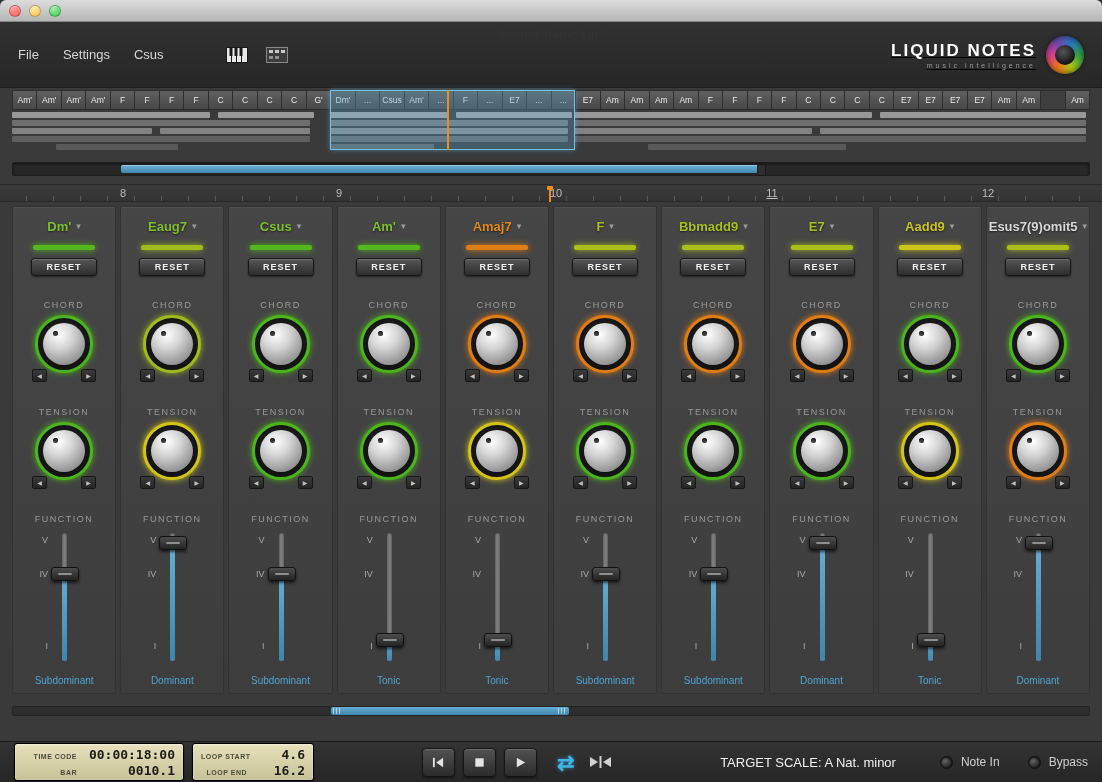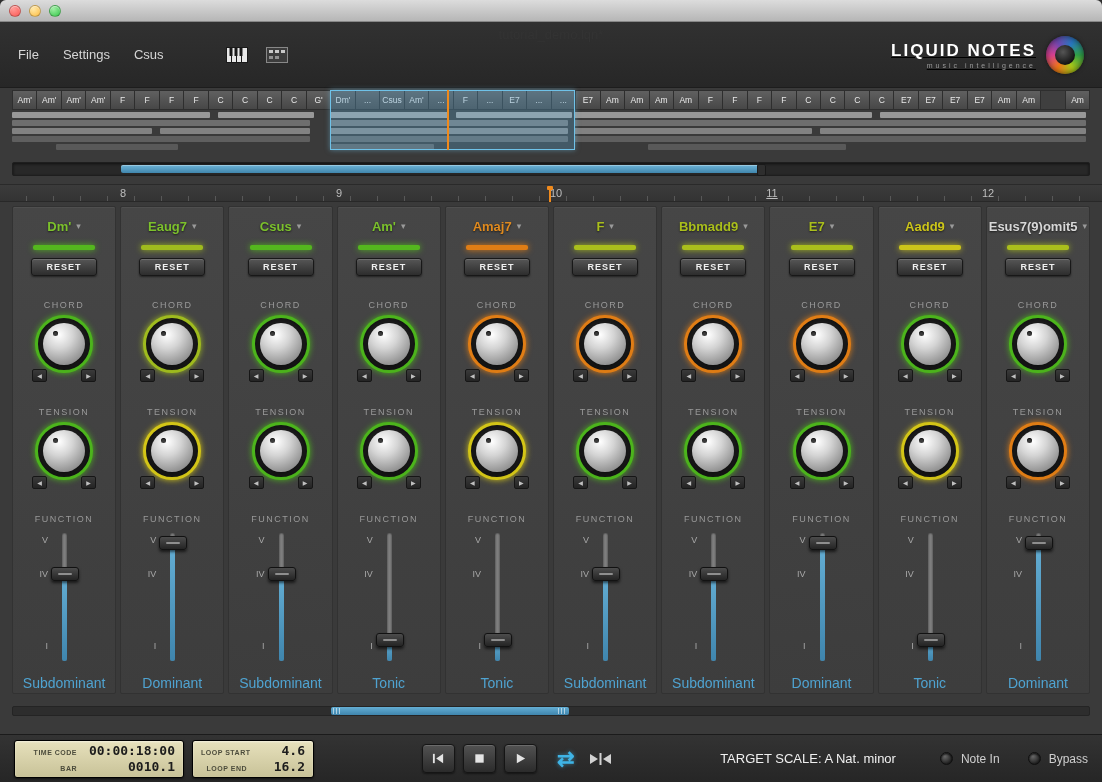--- a/index.html
+++ b/index.html
@@ -65,30 +65,30 @@
   .knob-dot{position:absolute;left:10px;top:8px;width:5px;height:5px;border-radius:50%;background:#3c3c3c;box-shadow:inset 0 1px 1px rgba(0,0,0,.8);}
   .knob-arrows{margin-top:-4px;height:14px;width:64px;display:flex;justify-content:space-between;z-index:1;}
   .arrow-btn{width:15px;height:13px;background:linear-gradient(#3a3a3a,#242424);border:1px solid #161616;border-radius:2px;color:#c0c0c0;font-size:6px;display:flex;align-items:center;justify-content:center;cursor:default;}
   .fslider{position:relative;margin-top:6px;height:138px;width:100%;}
   .fmark{position:absolute;width:22px;text-align:right;left:calc(50% - 38px);font-size:9px;color:#a8a8a8;}
   .fmark.m0{top:4px;} .fmark.m1{top:38px;} .fmark.m2{top:110px;}
   .ftrack{position:absolute;left:calc(50% - 2px);top:2px;height:128px;width:5px;background:#7e7e7e;border-radius:2px;box-shadow:inset 0 0 2px #222;}
   .ffill{position:absolute;bottom:0;left:0;width:100%;background:linear-gradient(#64aed4,#3f85ad);border-radius:2px;}
   .fhandle{position:absolute;left:calc(50% - 13px);width:28px;height:14px;background:linear-gradient(#4c4c4c,#242424);border:1px solid #121212;border-radius:3px;box-shadow:0 2px 3px rgba(0,0,0,.6);z-index:1;}
   .fhandle::after{content:"";position:absolute;left:6px;right:6px;top:5px;height:2px;background:#8e8e8e;border-radius:1px;}
-  .fname{margin-top:6px;font-size:14px;color:#4fa3d1;height:13px;text-align:right;}
+  .fname{margin-top:6px;font-size:10px;color:#4fa3d1;height:13px;text-align:right;}
 
   
   .hscroll{position:relative;margin:12px 12px 0;height:10px;background:#2d2d2d;border:1px solid #242424;border-radius:2px;}
   .hthumb{position:absolute;top:0;height:8px;background:linear-gradient(#64aed4,#3f85ad);border-radius:2px;}
   .hthumb::before,.hthumb::after{content:"";position:absolute;top:1px;bottom:1px;width:9px;background:repeating-linear-gradient(90deg,rgba(255,255,255,.55) 0 1px,transparent 1px 3px);}
   .hthumb::before{left:2px;} .hthumb::after{right:2px;}
 
   
-  .bottombar{position:absolute;left:0;right:0;bottom:0;height:48px;background:linear-gradient(#333,#262626);border-top:1px solid #1b1b1b;display:flex;align-items:center;padding:0 14px;}
+  .bottombar{position:absolute;left:0;right:0;bottom:0;height:41px;background:linear-gradient(#333,#262626);border-top:1px solid #1b1b1b;display:flex;align-items:center;padding:0 14px;}
   .display{height:38px;background:linear-gradient(#e7e1bc,#c8c298);border:1px solid #000;border-radius:3px;box-shadow:inset 0 1px 2px rgba(255,255,255,.5),0 1px 2px rgba(0,0,0,.5);display:flex;flex-direction:column;justify-content:center;padding:2px 8px;gap:1px;}
   .display.d1{width:170px;} .display.d2{width:122px;margin-left:8px;}
   .disp-row{display:flex;align-items:baseline;}
   .disp-label{font-size:7px;font-weight:bold;color:#4c4c3c;letter-spacing:.5px;width:54px;text-align:right;margin-right:6px;white-space:nowrap;}
   .d2 .disp-label{width:46px;}
   .disp-value{flex:1;text-align:right;font-family:"DejaVu Sans Mono",monospace;font-size:13px;font-weight:bold;color:#1c1c1c;}
   .transport{display:flex;gap:8px;margin-left:108px;}
   .tbtn{width:33px;height:29px;background:linear-gradient(#525252,#2b2b2b);border:1px solid #151515;border-radius:4px;display:flex;align-items:center;justify-content:center;box-shadow:0 1px 2px rgba(0,0,0,.5),inset 0 1px 0 rgba(255,255,255,.15);}
   .loop-icon{margin-left:20px;color:#3fb4e6;font-size:21px;font-weight:bold;line-height:1;text-shadow:0 0 4px rgba(63,180,230,.6);}
   .punch-icon{margin-left:14px;display:flex;align-items:center;}

